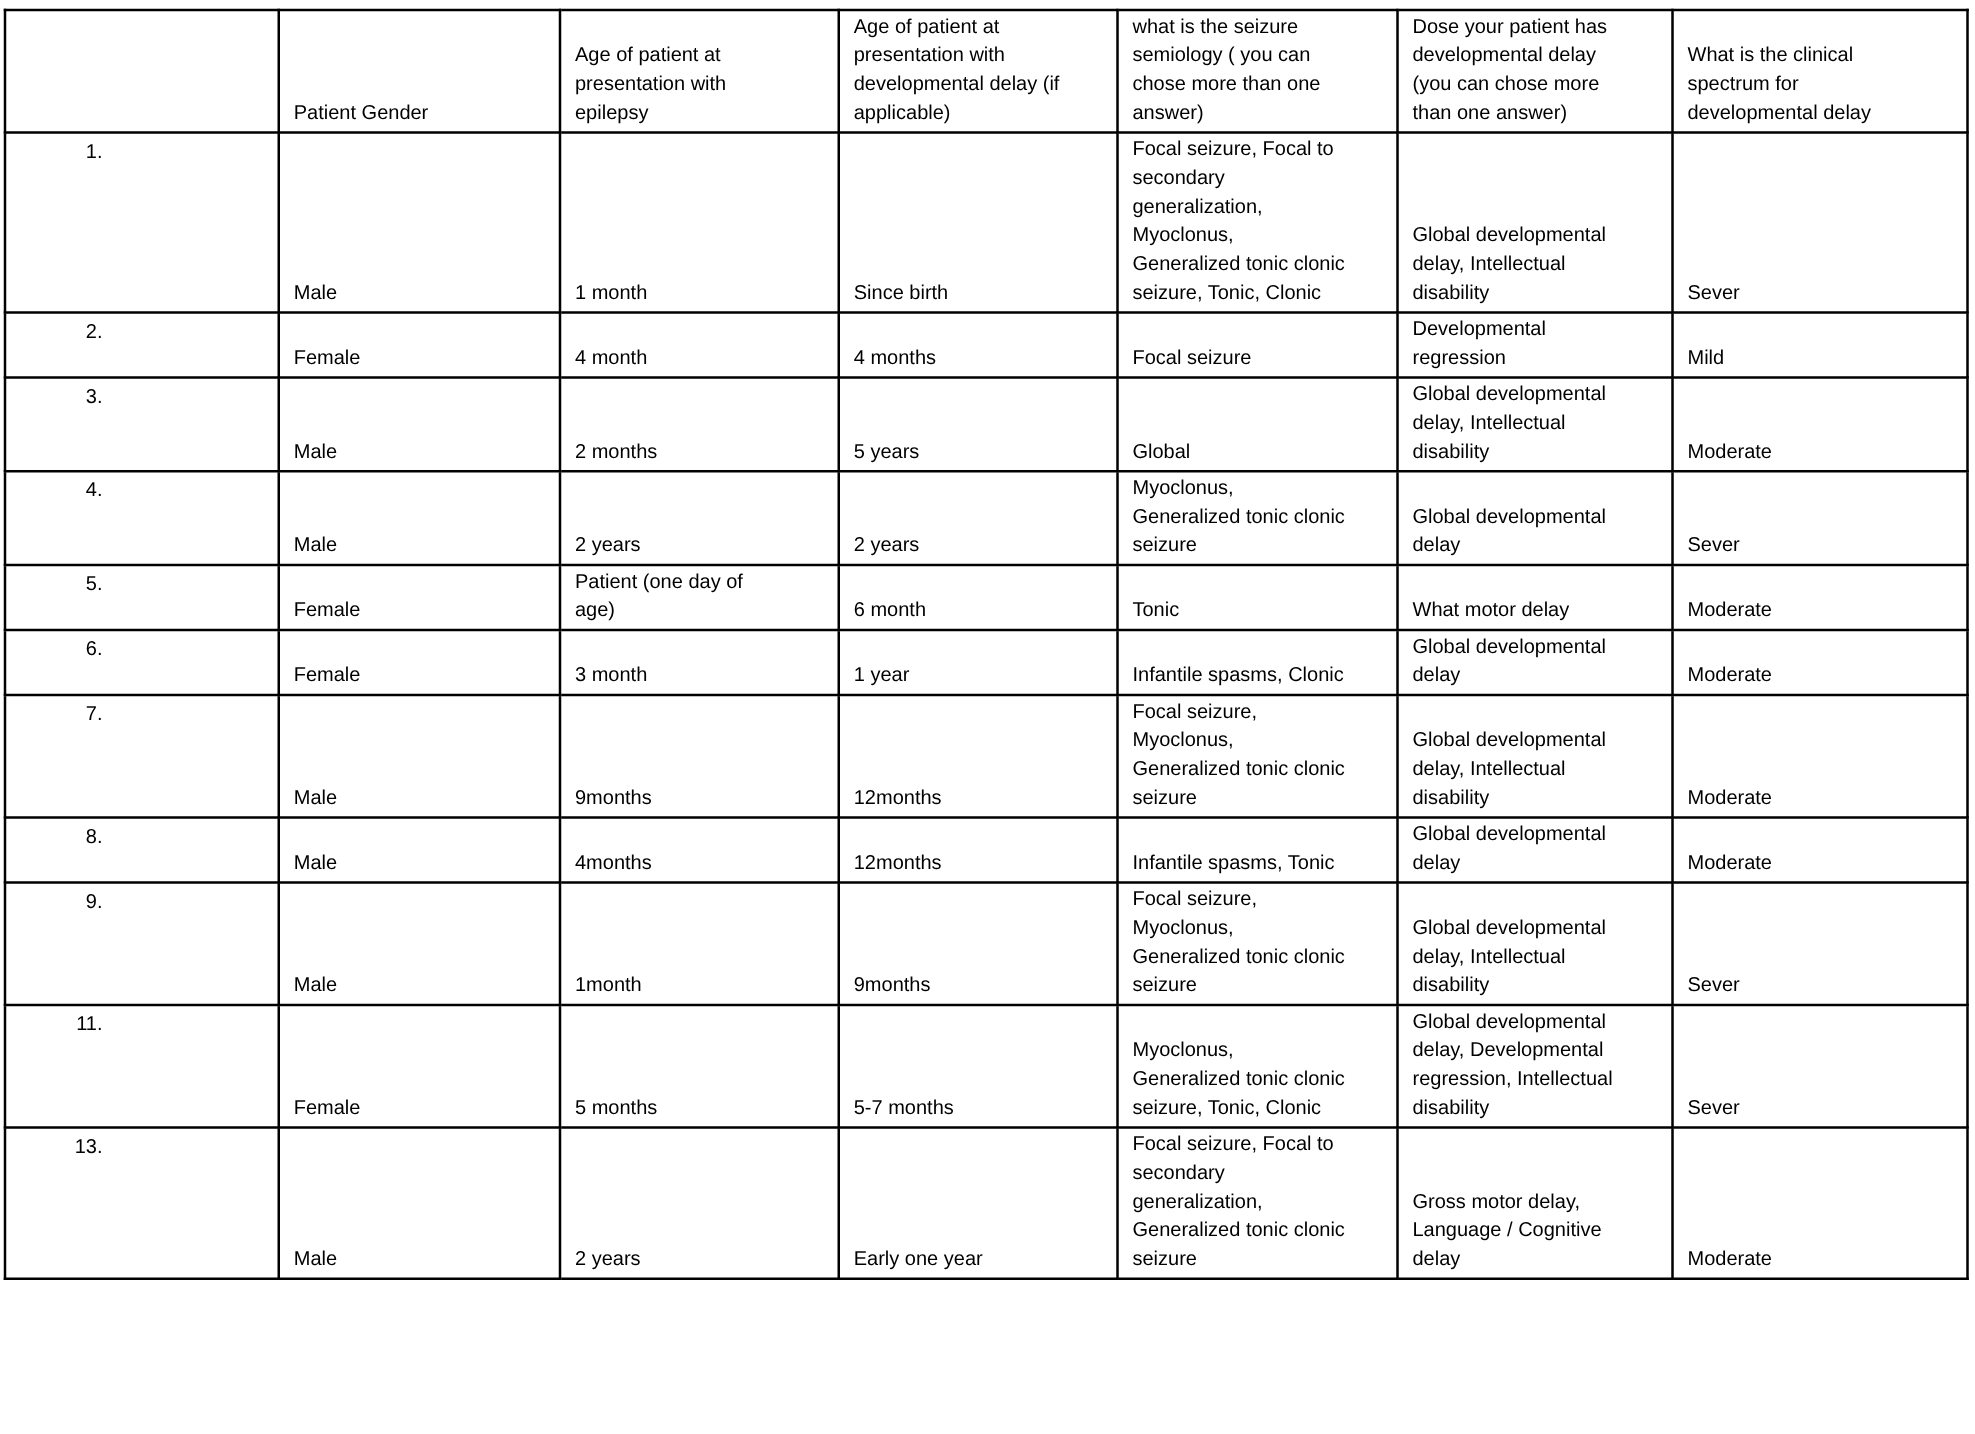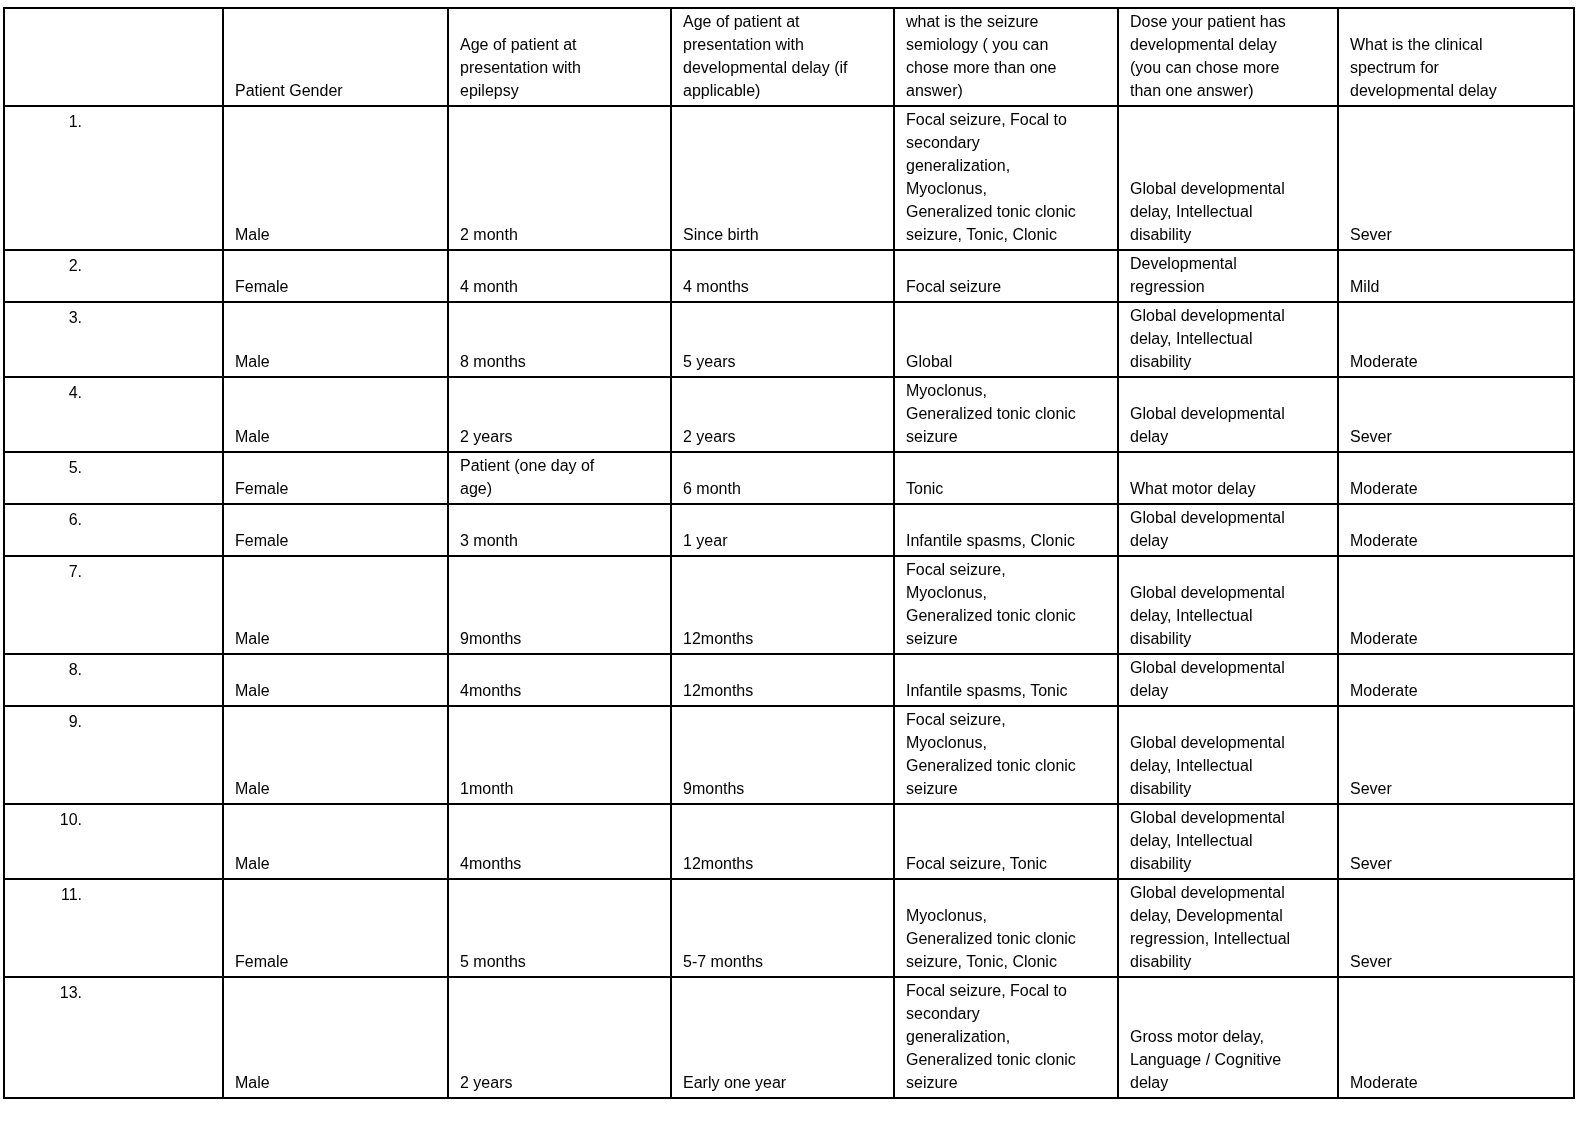--- a/index.html
+++ b/index.html
@@ -84,21 +84,21 @@
 than one answer)</th>
       <th class="col-spectrum">What is the clinical
 spectrum for
 developmental delay</th>
     </tr>
   </thead>
   <tbody>
       <tr>
         <td class="col-num"><span class="row-num">1.</span></td>
         <td class="col-gender">Male</td>
-        <td class="col-age_epilepsy">2 month</td>
+        <td class="col-age_epilepsy">1 month</td>
         <td class="col-age_dd">Since birth</td>
         <td class="col-semiology">Focal seizure, Focal to
 secondary
 generalization,
 Myoclonus,
 Generalized tonic clonic
 seizure, Tonic, Clonic</td>
         <td class="col-has_dd">Global developmental
 delay, Intellectual
 disability</td>
@@ -110,21 +110,21 @@
         <td class="col-age_epilepsy">4 month</td>
         <td class="col-age_dd">4 months</td>
         <td class="col-semiology">Focal seizure</td>
         <td class="col-has_dd">Developmental
 regression</td>
         <td class="col-spectrum">Mild</td>
       </tr>
       <tr>
         <td class="col-num"><span class="row-num">3.</span></td>
         <td class="col-gender">Male</td>
-        <td class="col-age_epilepsy">8 months</td>
+        <td class="col-age_epilepsy">2 months</td>
         <td class="col-age_dd">5 years</td>
         <td class="col-semiology">Global</td>
         <td class="col-has_dd">Global developmental
 delay, Intellectual
 disability</td>
         <td class="col-spectrum">Moderate</td>
       </tr>
       <tr>
         <td class="col-num"><span class="row-num">4.</span></td>
         <td class="col-gender">Male</td>
@@ -189,31 +189,20 @@
         <td class="col-semiology">Focal seizure,
 Myoclonus,
 Generalized tonic clonic
 seizure</td>
         <td class="col-has_dd">Global developmental
 delay, Intellectual
 disability</td>
         <td class="col-spectrum">Sever</td>
       </tr>
       <tr>
-        <td class="col-num"><span class="row-num">10.</span></td>
-        <td class="col-gender">Male</td>
-        <td class="col-age_epilepsy">4months</td>
-        <td class="col-age_dd">12months</td>
-        <td class="col-semiology">Focal seizure, Tonic</td>
-        <td class="col-has_dd">Global developmental
-delay, Intellectual
-disability</td>
-        <td class="col-spectrum">Sever</td>
-      </tr>
-      <tr>
         <td class="col-num"><span class="row-num">11.</span></td>
         <td class="col-gender">Female</td>
         <td class="col-age_epilepsy">5 months</td>
         <td class="col-age_dd">5-7 months</td>
         <td class="col-semiology">Myoclonus,
 Generalized tonic clonic
 seizure, Tonic, Clonic</td>
         <td class="col-has_dd">Global developmental
 delay, Developmental
 regression, Intellectual

